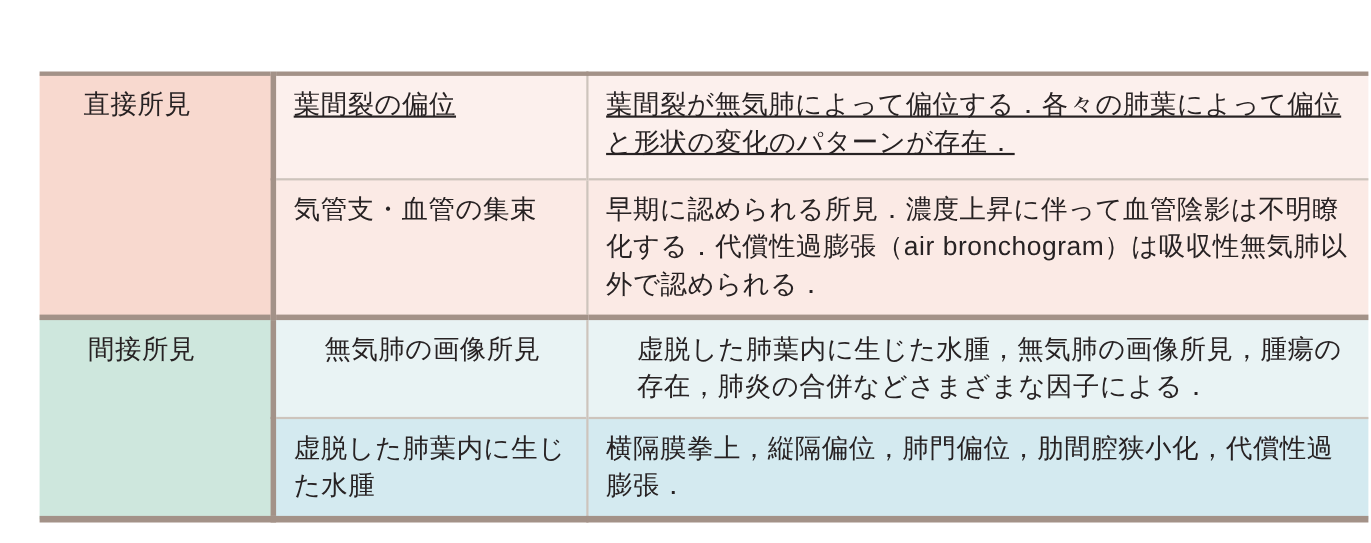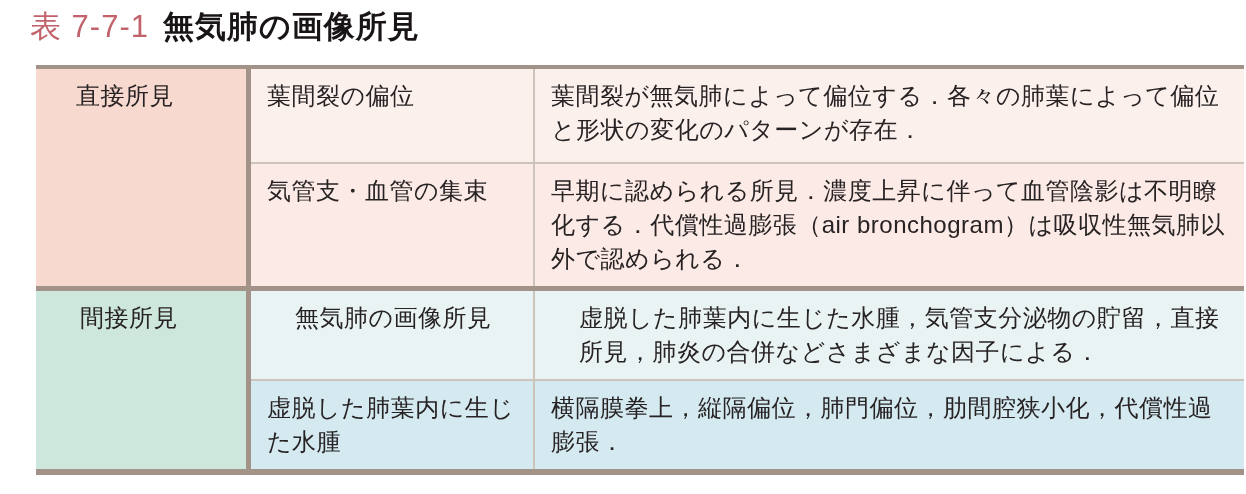--- a/index.html
+++ b/index.html
@@ -61,53 +61,50 @@
     width: 252px;
     border-right: 2px solid var(--border-thin);
   }
   td.desc { width: auto; }
   tr.r1-direct td { height: 73px; }
   tr.r2-direct td { height: 88px; }
   tr.r1-indirect td { height: 67px; }
   tr.r2-indirect td { height: 58px; }
 
   td.cat-direct   { background: var(--direct-header-bg); padding-left: 40px; }
-  td.bg-d1        { background: var(--direct-row1-bg); }
+  td.bg-d1        { background: var(--direct-row1-bg); text-decoration: underline; }
   td.bg-d2        { background: var(--direct-row2-bg); }
   td.cat-indirect { background: var(--indirect-header-bg); }
   td.bg-i1        { background: var(--indirect-row1-bg); }
   td.bg-i2        { background: var(--indirect-row2-bg); }
 
   .thin-top  { border-top: 2px solid var(--border-thin); }
   .thick-top { border-top: 5px solid var(--border-thick); padding-left: 44px; }
 </style>
 </head>
 <body>
 
 <div class="page">
 
-  <div class="title">
-    <span class="prefix">表 7-7-1</span><span class="main">無気肺の画像所見</span>
-  </div>
 
   <table class="findings">
     <tbody>
       <tr class="r1-direct">
         <td class="cat cat-direct" rowspan="2">直接所見</td>
         <td class="find bg-d1">葉間裂の偏位</td>
         <td class="desc bg-d1">葉間裂が無気肺によって偏位する．各々の肺葉によって偏位と形状の変化のパターンが存在．</td>
       </tr>
       <tr class="r2-direct">
         <td class="find bg-d2 thin-top">気管支・血管の集束</td>
         <td class="desc bg-d2 thin-top">早期に認められる所見．濃度上昇に伴って血管陰影は不明瞭化する．代償性過膨張（air bronchogram）は吸収性無気肺以外で認められる．</td>
       </tr>
       <tr class="r1-indirect">
         <td class="cat cat-indirect thick-top" rowspan="2">間接所見</td>
         <td class="find bg-i1 thick-top">無気肺の画像所見</td>
-        <td class="desc bg-i1 thick-top">虚脱した肺葉内に生じた水腫，気管支分泌物の貯留，直接所見，肺炎の合併などさまざまな因子による．</td>
+        <td class="desc bg-i1 thick-top">虚脱した肺葉内に生じた水腫，無気肺の画像所見，腫瘍の存在，肺炎の合併などさまざまな因子による．</td>
       </tr>
       <tr class="r2-indirect">
         <td class="find bg-i2 thin-top">虚脱した肺葉内に生じた水腫</td>
         <td class="desc bg-i2 thin-top">横隔膜拳上，縦隔偏位，肺門偏位，肋間腔狭小化，代償性過膨張．</td>
       </tr>
     </tbody>
   </table>
 
 </div>
 

